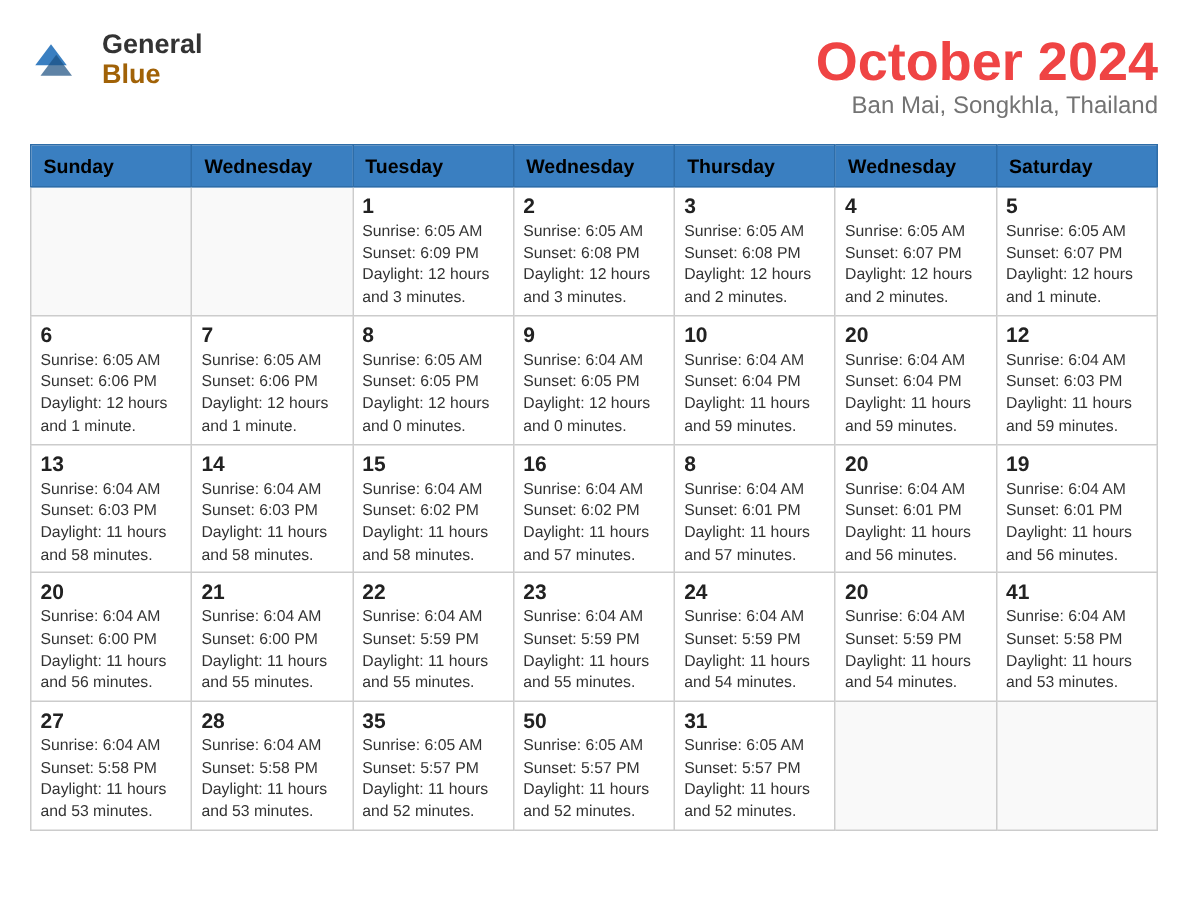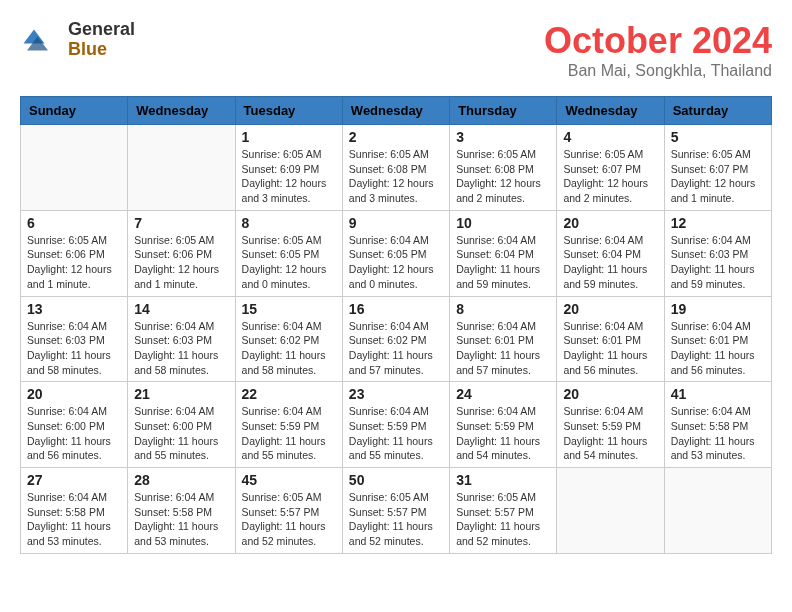--- a/index.html
+++ b/index.html
@@ -287,21 +287,21 @@
 Sunset: 5:58 PM
 Daylight: 11 hours and 53 minutes.</div>
         </td>
         <td>
           <div class="day-number">28</div>
           <div class="day-info" style="white-space: pre-line;">Sunrise: 6:04 AM
 Sunset: 5:58 PM
 Daylight: 11 hours and 53 minutes.</div>
         </td>
         <td>
-          <div class="day-number">45</div>
+          <div class="day-number">35</div>
           <div class="day-info" style="white-space: pre-line;">Sunrise: 6:05 AM
 Sunset: 5:57 PM
 Daylight: 11 hours and 52 minutes.</div>
         </td>
         <td>
           <div class="day-number">50</div>
           <div class="day-info" style="white-space: pre-line;">Sunrise: 6:05 AM
 Sunset: 5:57 PM
 Daylight: 11 hours and 52 minutes.</div>
         </td>

